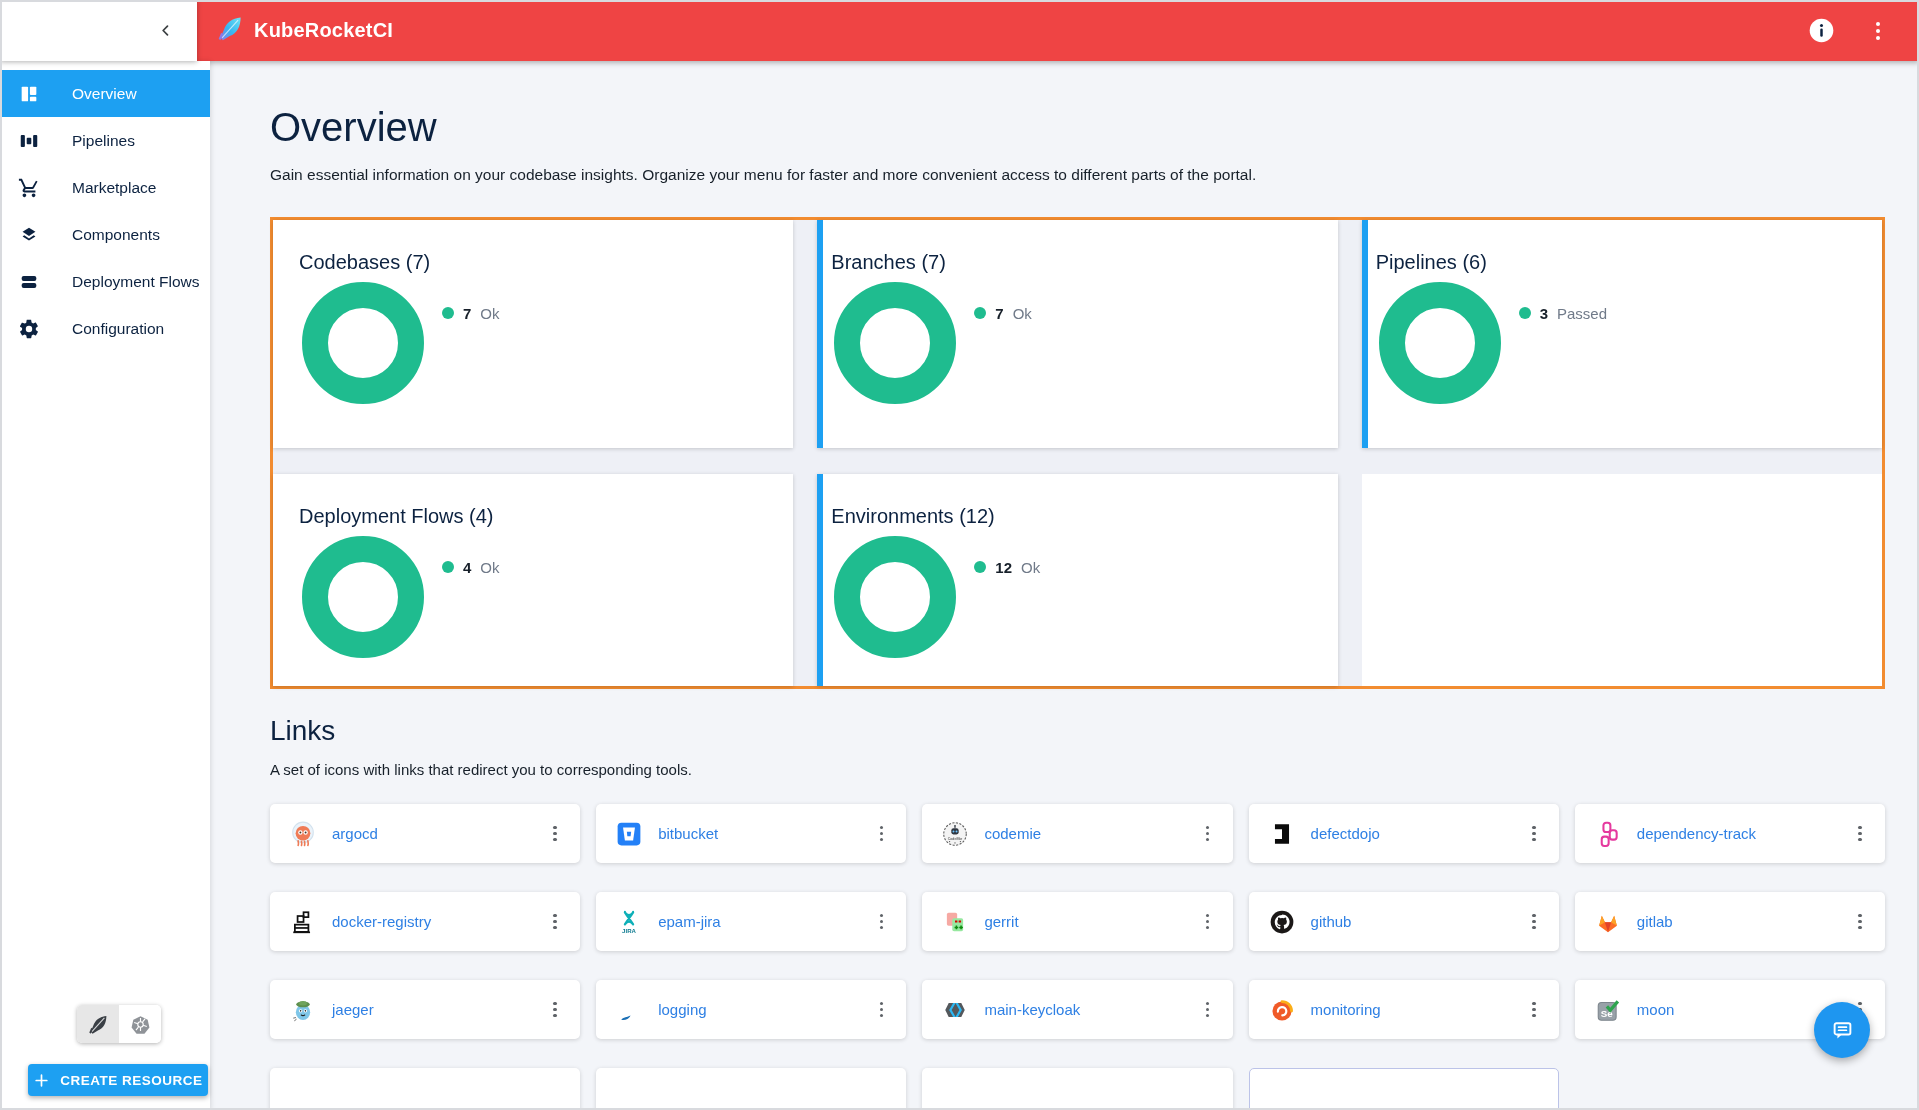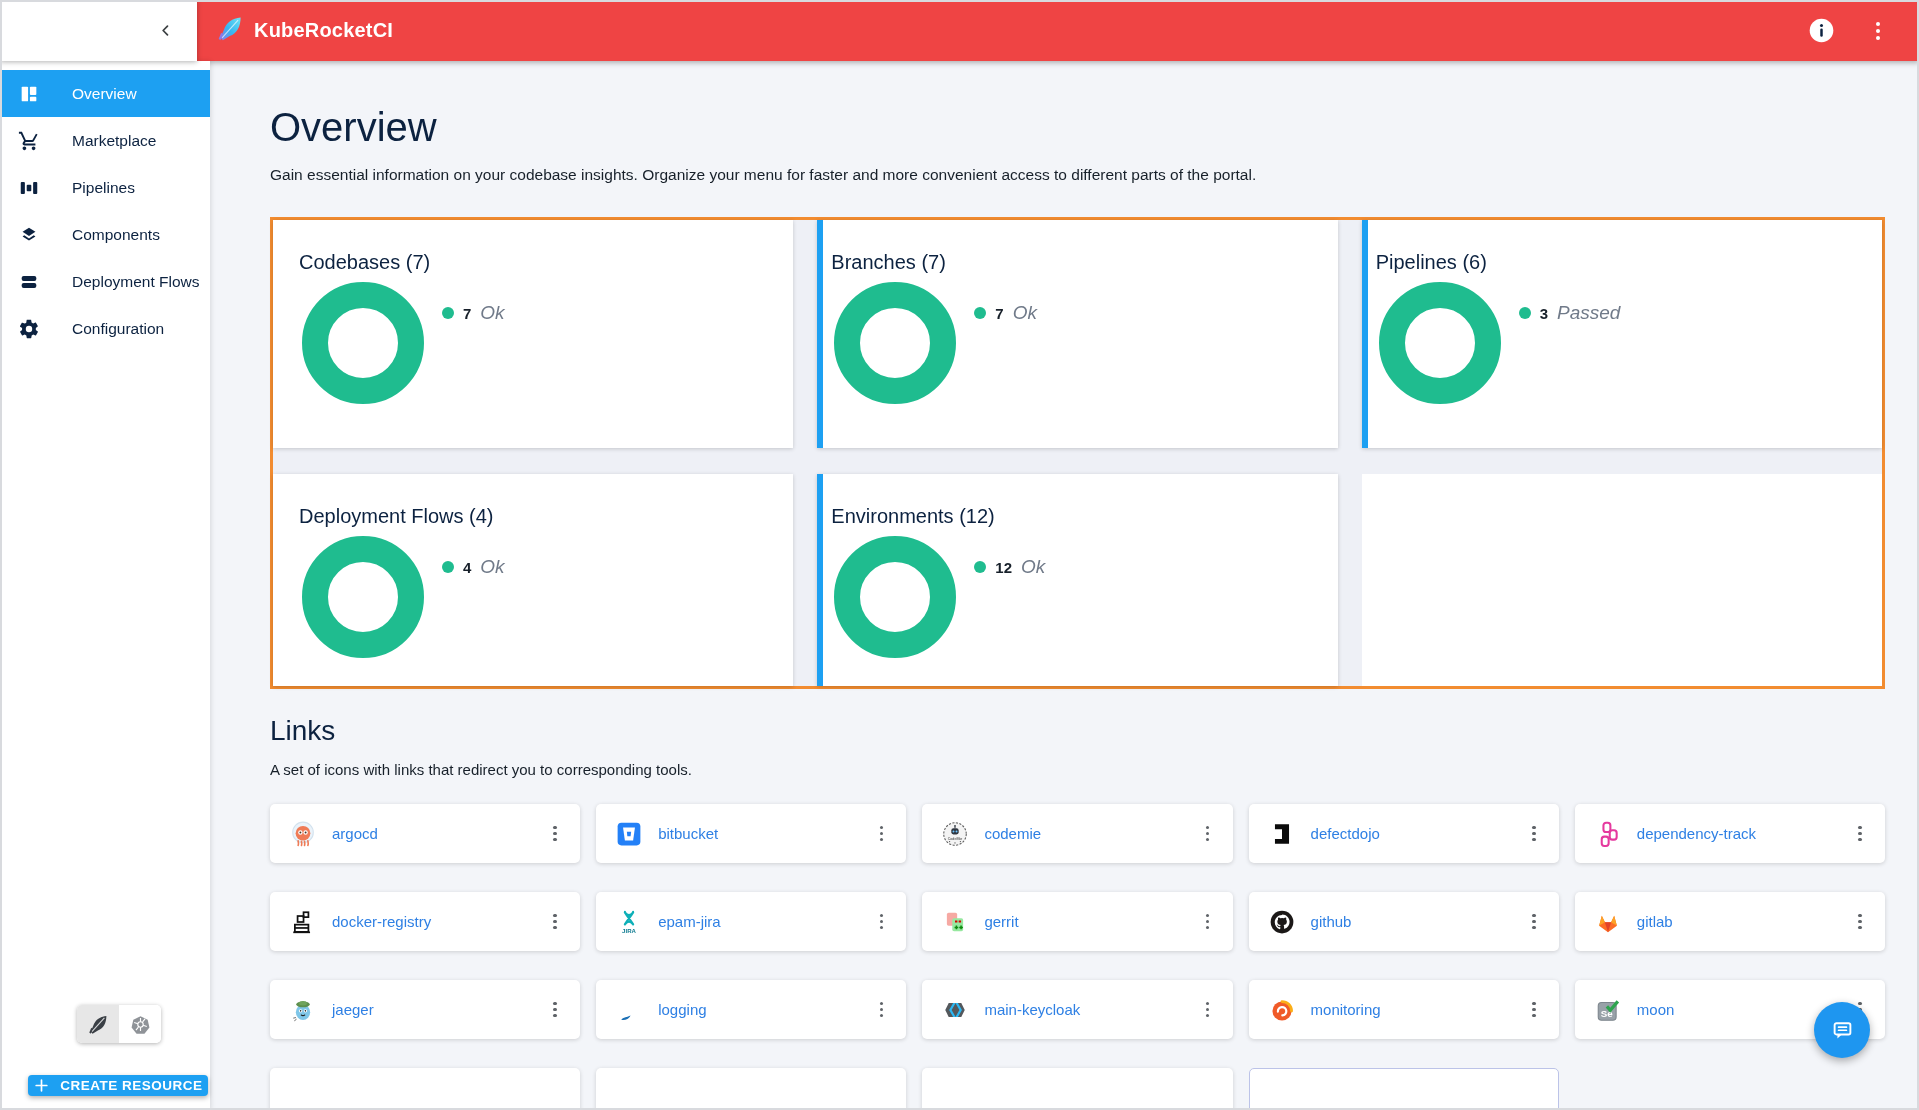--- a/index.html
+++ b/index.html
@@ -46,21 +46,21 @@
   .nav-icon { width:24px; height:24px; display:grid; place-items:center; }
   .nav-icon svg { width:22px; height:22px; }
   .nav-label { margin-left:31px; font-size:15.5px; }
 
   .mode-toggle { position:absolute; bottom:67px; left:77px; display:flex; background:#fff;
                  border-radius:5px; box-shadow:0 1px 4px rgba(0,0,0,.3); overflow:hidden; }
   .mode { width:42px; height:38px; display:grid; place-items:center; border:0; background:#fff; cursor:pointer; }
   .mode.active { background:#e7e7e7; }
   .mode svg { width:21px; height:21px; }
 
-  .create-btn { position:absolute; bottom:14px; left:28px; width:180px; height:21px;
+  .create-btn { position:absolute; bottom:14px; left:28px; width:180px; height:32px;
     background:#1da0f2; color:#fff; border:0; border-radius:4px; cursor:pointer;
     font-family:"Liberation Sans",sans-serif; font-weight:700; font-size:13.5px; letter-spacing:.5px;
     display:flex; align-items:center; justify-content:center; gap:10px;
     box-shadow:0 2px 5px rgba(0,0,0,.3); }
 
   
   main { position:absolute; left:210px; top:61px; right:0; bottom:0; padding:0 34px 0 60px;
          background:#f3f5f9; overflow:hidden; }
   h1.page-title { margin-top:44px; font-size:40px; font-weight:400; color:#0c2240; }
   .page-desc { margin-top:16px; font-size:15.5px; color:#17202a; }
@@ -69,21 +69,21 @@
     display:grid; grid-template-columns:repeat(3,1fr); grid-template-rows:228px 212px; gap:26px 24px; }
   .stat-card { background:#fff; box-shadow:0 1px 4px rgba(0,0,0,.18); padding:30px 26px 0 26px; }
   .stat-card.accent { border-left:6px solid #1da0f2; padding-left:8px; }
   .stat-empty { background:#fff; }
   .stat-title { font-size:20px; font-weight:500; line-height:24px; color:#0c2240; }
   .stat-body { display:flex; margin-top:8px; }
   .donut { width:122px; height:122px; border-radius:50%; border:26px solid #1fbc8f; margin-left:3px; flex:none; }
   .legend { display:flex; align-items:center; gap:9px; margin-left:18px; margin-top:22px; height:18px; }
   .legend .dot { width:12px; height:12px; border-radius:50%; background:#1fbc8f; flex:none; }
   .legend .val { font-weight:700; font-size:15px; color:#17202a; }
-  .legend .lab { font-size:19px; color:#707a89;font-style:italic; }
+  .legend .lab { font-size:15px; color:#707a89; }
 
   h2.links-title { margin-top:26px; font-size:28px; font-weight:400; color:#0c2240; }
   .links-desc { margin-top:14px; font-size:15px; color:#17202a; }
   .links-grid { margin-top:26px; display:grid; grid-template-columns:repeat(5,1fr); gap:29px 16px; }
   .link-card { height:59px; background:#fff; border-radius:5px; box-shadow:0 1px 4px rgba(0,0,0,.16);
                display:flex; align-items:center; padding:0 12px 0 20px; }
   .link-card.outlined { border:1px solid #bcc3e8; box-shadow:none; }
   .link-icon { width:26px; height:26px; flex:none; display:grid; place-items:center; }
   .link-icon svg { width:26px; height:26px; }
   .link-label { margin-left:16px; font-size:15px; color:#2f80e4; text-decoration:none; cursor:pointer; }
@@ -147,34 +147,34 @@
             <rect x="4" y="4" width="7" height="16" rx="1"></rect>
             <rect x="13" y="4" width="7" height="9" rx="1"></rect>
             <rect x="13" y="15" width="7" height="5" rx="1"></rect>
           </svg>
         </span>
     <span class="nav-label">Overview</span>
   </div>
       <div class="nav-item">
     <span class="nav-icon">
           <svg viewBox="0 0 24 24" fill="currentColor">
-            <path d="M7 18c-1.1 0-2 .9-2 2s.9 2 2 2 2-.9 2-2-.9-2-2-2zm10 0c-1.1 0-2 .9-2 2s.9 2 2 2 2-.9 2-2-.9-2-2-2zM7.2 14.8 8.3 13h7.4c.8 0 1.4-.4 1.7-1l3.9-7-1.7-1-3.9 7H8.5L4.3 2H1v2h2l3.6 7.6-1.4 2.4c-.7 1.3.2 2.8 1.7 2.8H19v-2H7.2z"></path>
-          </svg>
-        </span>
-    <span class="nav-label">Marketplace</span>
+            <rect x="3" y="5.5" width="4.5" height="13" rx="1"></rect>
+            <rect x="16.5" y="5.5" width="4.5" height="13" rx="1"></rect>
+            <rect x="9.5" y="8.5" width="5" height="7" rx="1"></rect>
+          </svg>
+        </span>
+    <span class="nav-label">Pipelines</span>
   </div>
       <div class="nav-item">
     <span class="nav-icon">
           <svg viewBox="0 0 24 24" fill="currentColor">
-            <rect x="3" y="5.5" width="4.5" height="13" rx="1"></rect>
-            <rect x="16.5" y="5.5" width="4.5" height="13" rx="1"></rect>
-            <rect x="9.5" y="8.5" width="5" height="7" rx="1"></rect>
-          </svg>
-        </span>
-    <span class="nav-label">Pipelines</span>
+            <path d="M7 18c-1.1 0-2 .9-2 2s.9 2 2 2 2-.9 2-2-.9-2-2-2zm10 0c-1.1 0-2 .9-2 2s.9 2 2 2 2-.9 2-2-.9-2-2-2zM7.2 14.8 8.3 13h7.4c.8 0 1.4-.4 1.7-1l3.9-7-1.7-1-3.9 7H8.5L4.3 2H1v2h2l3.6 7.6-1.4 2.4c-.7 1.3.2 2.8 1.7 2.8H19v-2H7.2z"></path>
+          </svg>
+        </span>
+    <span class="nav-label">Marketplace</span>
   </div>
       <div class="nav-item">
     <span class="nav-icon">
           <svg viewBox="0 0 24 24" fill="currentColor">
             <path d="M12 4 5 8.5l7 4.5 7-4.5z"></path>
             <path d="m5 13.5 7 4.5 7-4.5-1.8-1.1L12 15.7l-5.2-3.3z"></path>
           </svg>
         </span>
     <span class="nav-label">Components</span>
   </div>

